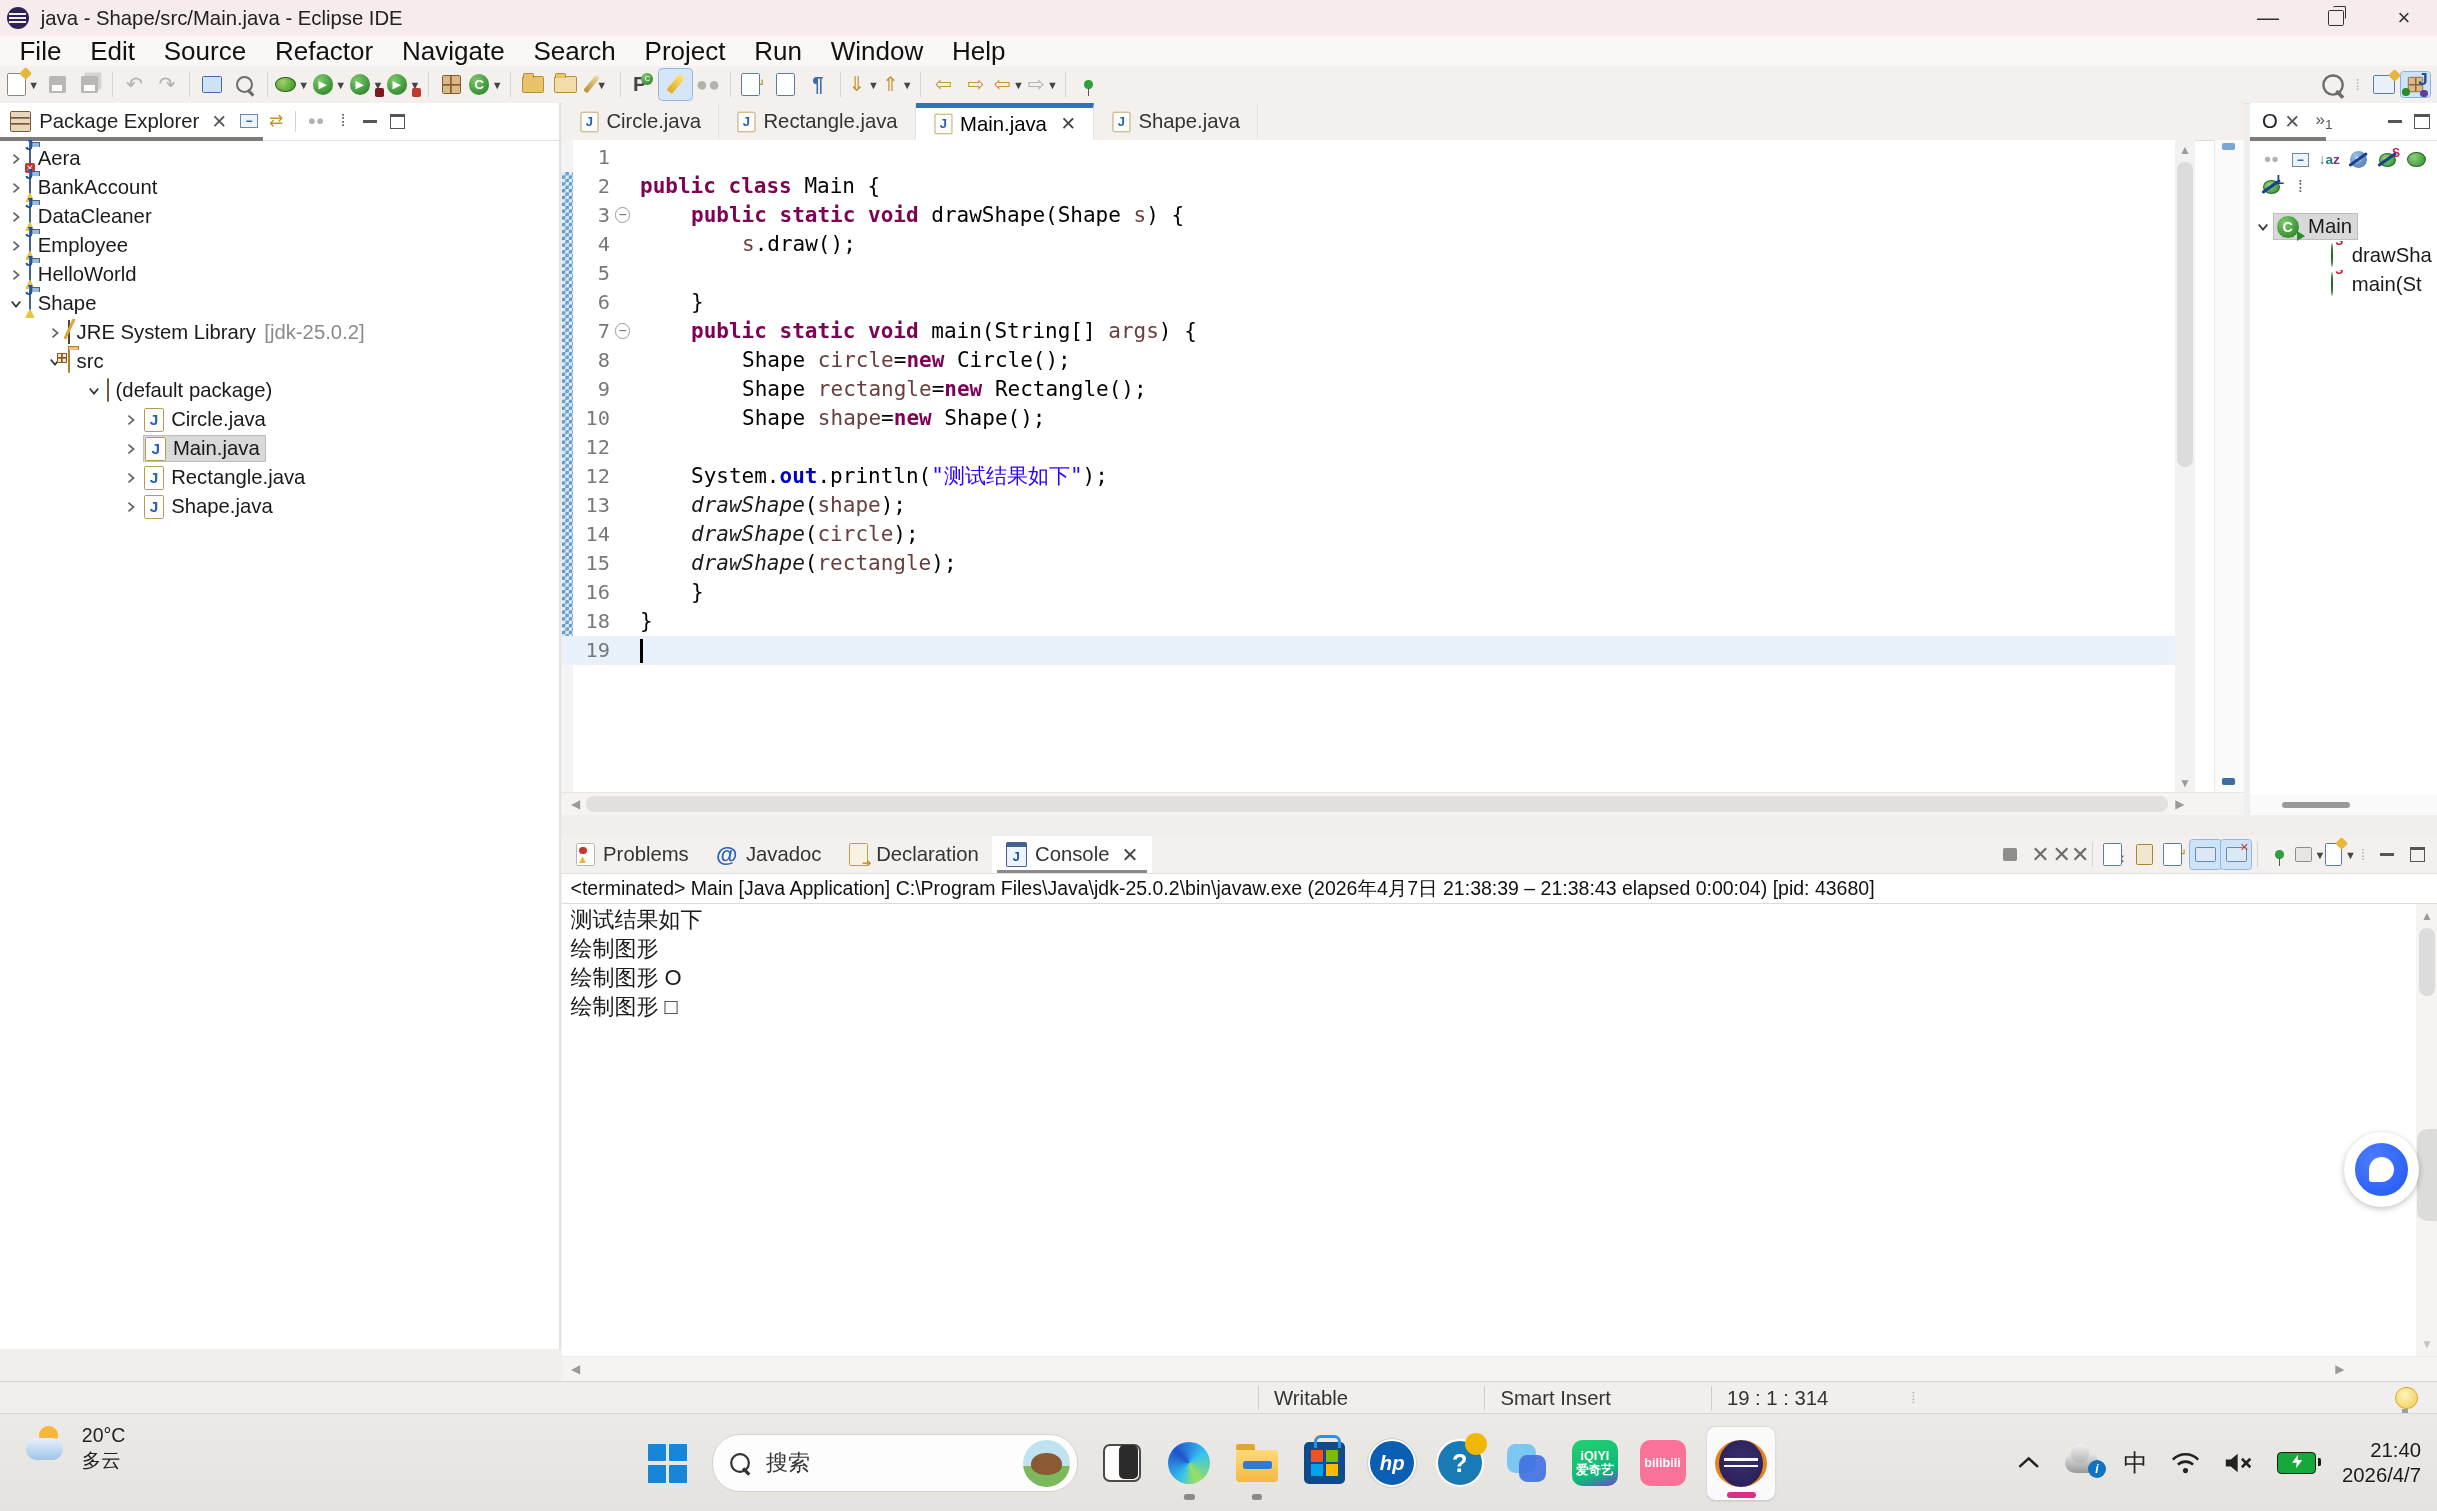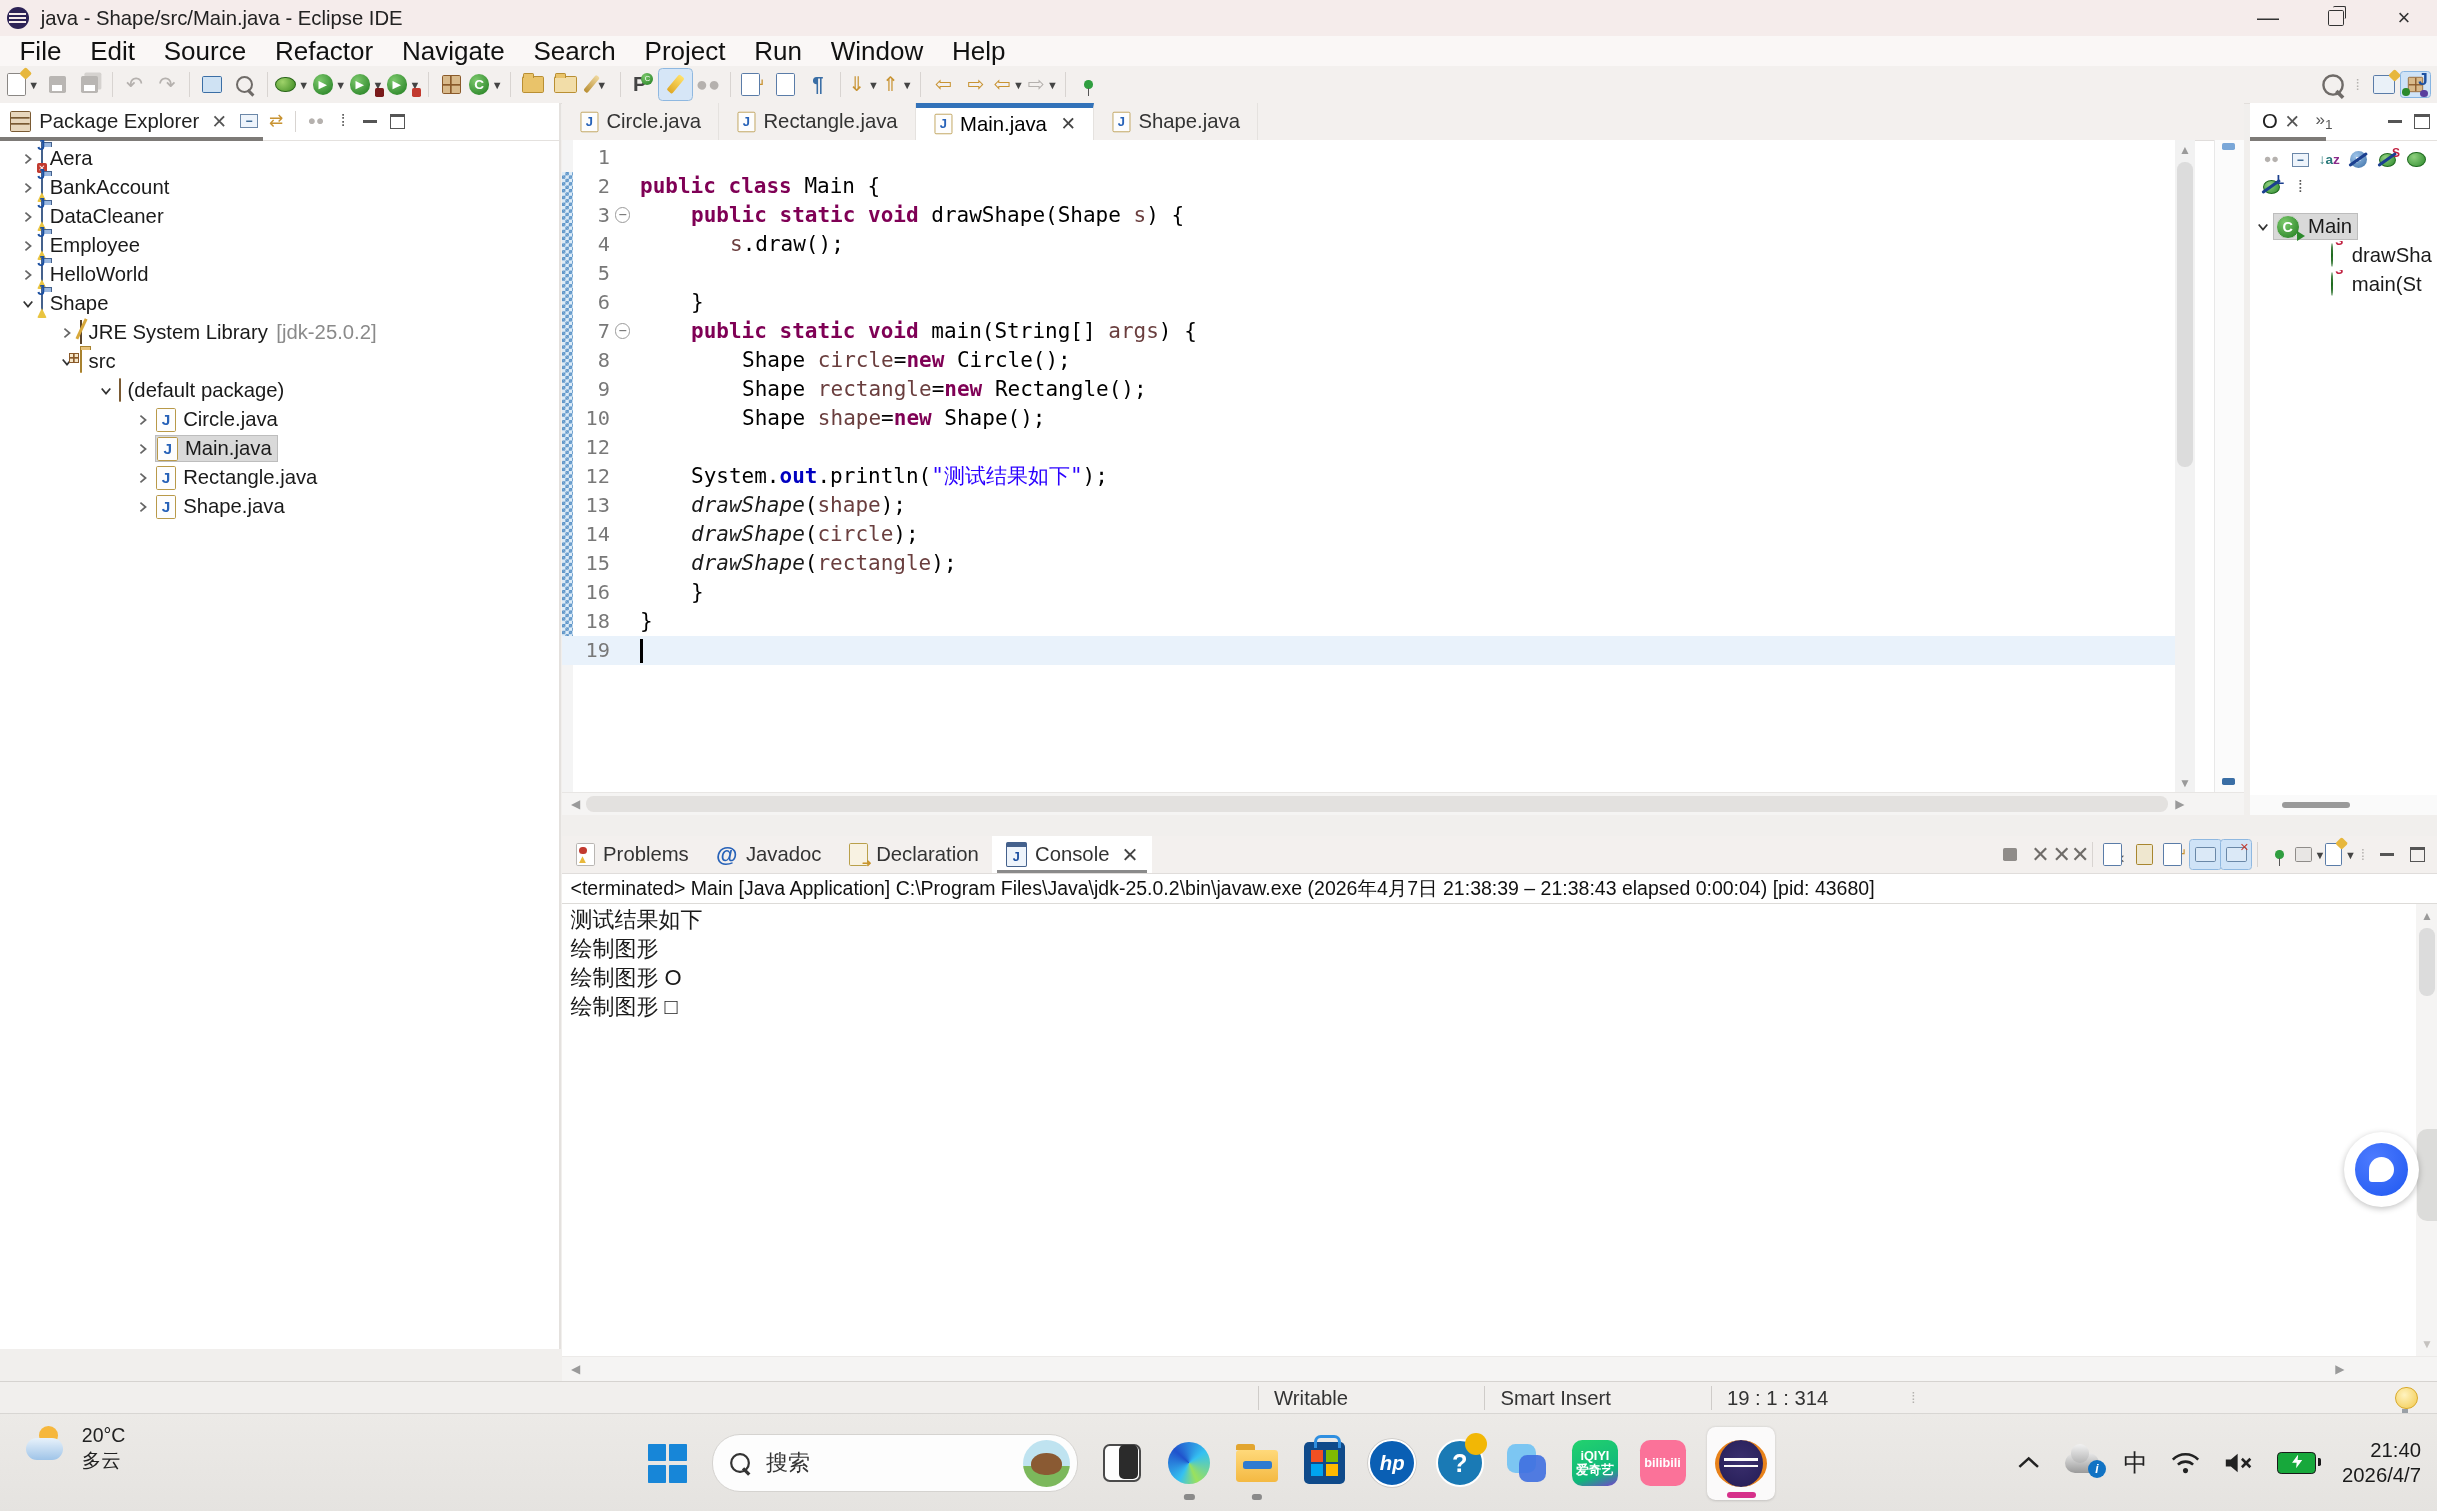--- a/index.html
+++ b/index.html
@@ -72,21 +72,21 @@
   .pe-grid{width:18.6px;height:18.6px;margin-left:10.2px;background:
      linear-gradient(#7a5a33 0 0) 0 5.1px/18.6px 1.7px no-repeat,
      linear-gradient(#7a5a33 0 0) 0 11px/18.6px 1.7px no-repeat,
      #e8d7bd;border:1.7px solid #7a5a33;border-radius:1.7px;}
   .hbtn{width:25.4px;height:25.4px;display:flex;align-items:center;justify-content:center;margin-left:1.7px;flex:none;}
   .minus-box{width:15.3px;height:12px;border:1.7px solid #6b87a8;background:#eef4fb;display:flex;align-items:center;justify-content:center;font-size:12px;color:#2a5a8a;font-weight:bold;}
   .kebab{color:#555;font-size:17px;letter-spacing:0;}
   .minbar{width:13.6px;height:2.5px;background:#555;}
   .maxbox{width:13.6px;height:11px;border:1.7px solid #555;border-top-width:3.4px;}
 
-  .tree{position:absolute;top:41px;left:0;right:0;margin-left:12px;}
+  .tree{position:absolute;top:41px;left:0;right:0;}
   .trow{height:29px;display:flex;align-items:center;font-size:20.3px;color:#1a1a1a;white-space:nowrap;}
   .chev{width:12px;height:12px;flex:none;margin-right:6.8px;}
   .ticon{position:relative;flex:none;margin-right:6.8px;}
   .fold-proj{width:22px;height:16px;background:#7a9fd4;border:0.8px solid #44618c;border-radius:1.7px 1.7px 2.5px 2.5px;position:relative;}
   .fold-proj::before{content:"";position:absolute;left:-0.8px;top:-5.1px;width:9.3px;height:4.2px;background:#9ab8e0;border:0.8px solid #44618c;border-bottom:none;}
   .fold-proj::after{content:"J";position:absolute;right:-3.4px;top:-10.2px;color:#1b4fa0;font-weight:bold;font-size:14.4px;}
   .badge{position:absolute;left:-4.2px;bottom:-3.4px;width:10.2px;height:10.2px;font-size:8.5px;line-height:10.2px;text-align:center;color:#fff;border-radius:1.7px;font-weight:bold;}
   .badge.err{background:#c23a2f;}
   .badge.warn{background:#e9c440;color:#5a4a00;clip-path:polygon(50% 0,100% 100%,0 100%);}
   .lib{width:22px;height:17px;background:
@@ -592,21 +592,21 @@
     </div>
 
     <div id="code-wrap">
       <div id="qd-strip">
         <div id="qd-changed" style="top:32px;height:490px;"></div>
       </div>
       <div id="code-lines" style="position:absolute;left:0;top:3.4px;right:0;">
           <div class="code-row"><span class="ln">1</span><span class="ctext" style="left: 78px;"></span></div>
           <div class="code-row"><span class="ln">2</span><span class="ctext" style="left: 78px;"><span class="kw">public</span><span class="pl"> </span><span class="kw">class</span><span class="pl"> Main {</span></span></div>
           <div class="code-row"><span class="ln">3</span><span class="foldm">−</span><span class="ctext" style="left: 129px;"><span class="kw">public</span><span class="pl"> </span><span class="kw">static</span><span class="pl"> </span><span class="kw">void</span><span class="pl"> drawShape(Shape </span><span class="var">s</span><span class="pl">) {</span></span></div>
-          <div class="code-row"><span class="ln">4</span><span class="ctext" style="left: 168px;"><span class="var">s</span><span class="pl">.draw();</span></span></div>
+          <div class="code-row"><span class="ln">4</span><span class="ctext" style="left: 180px;"><span class="var">s</span><span class="pl">.draw();</span></span></div>
           <div class="code-row"><span class="ln">5</span><span class="ctext" style="left: 78px;"></span></div>
           <div class="code-row"><span class="ln">6</span><span class="ctext" style="left: 129px;"><span class="pl">}</span></span></div>
           <div class="code-row"><span class="ln">7</span><span class="foldm">−</span><span class="ctext" style="left: 129px;"><span class="kw">public</span><span class="pl"> </span><span class="kw">static</span><span class="pl"> </span><span class="kw">void</span><span class="pl"> main(String[] </span><span class="var">args</span><span class="pl">) {</span></span></div>
           <div class="code-row"><span class="ln">8</span><span class="ctext" style="left: 180px;"><span class="pl">Shape </span><span class="var">circle</span><span class="pl">=</span><span class="kw">new</span><span class="pl"> Circle();</span></span></div>
           <div class="code-row"><span class="ln">9</span><span class="ctext" style="left: 180px;"><span class="pl">Shape </span><span class="var">rectangle</span><span class="pl">=</span><span class="kw">new</span><span class="pl"> Rectangle();</span></span></div>
           <div class="code-row"><span class="ln">10</span><span class="ctext" style="left: 180px;"><span class="pl">Shape </span><span class="var">shape</span><span class="pl">=</span><span class="kw">new</span><span class="pl"> Shape();</span></span></div>
           <div class="code-row"><span class="ln">12</span><span class="ctext" style="left: 78px;"></span></div>
           <div class="code-row"><span class="ln">12</span><span class="ctext" style="left: 129px;"><span class="pl">System.</span><span class="out">out</span><span class="pl">.println(</span><span class="str">"测试结果如下"</span><span class="pl">);</span></span></div>
           <div class="code-row"><span class="ln">13</span><span class="ctext" style="left: 129px;"><span class="it">drawShape</span><span class="pl">(</span><span class="var">shape</span><span class="pl">);</span></span></div>
           <div class="code-row"><span class="ln">14</span><span class="ctext" style="left: 129px;"><span class="it">drawShape</span><span class="pl">(</span><span class="var">circle</span><span class="pl">);</span></span></div>

